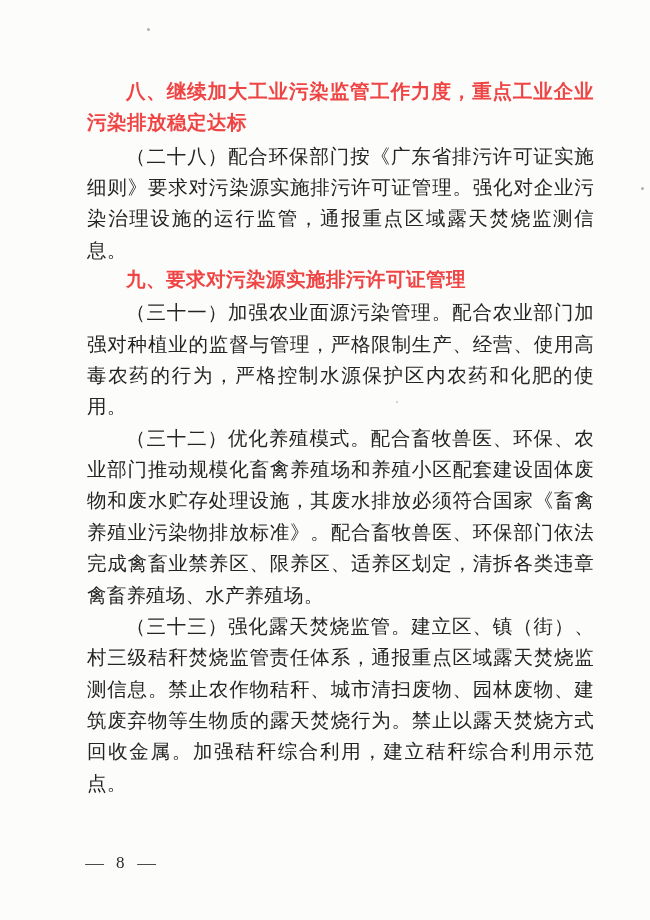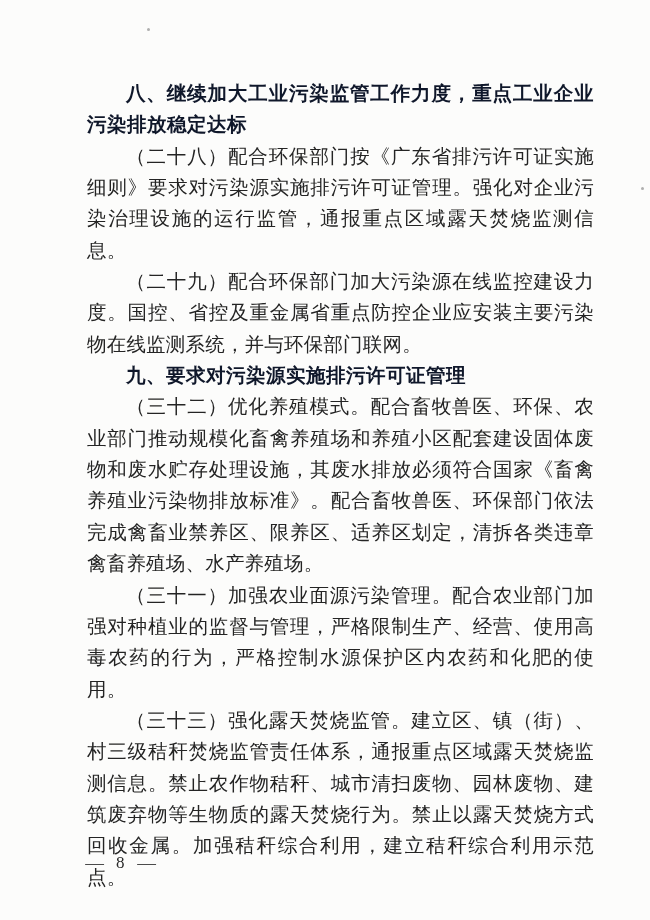--- a/index.html
+++ b/index.html
@@ -17,23 +17,23 @@
     position:absolute;
     left:87px; top:78px; width:507px;
     font-family:"Liberation Serif","DejaVu Serif",serif;
     font-size:19.5px;
     line-height:31.35px;
     color:#242424;
     text-align:justify;
   }
   .content p { margin:0; text-indent:2em; }
   .heading {
-    font-family:Liberation Serif, serif;
+    font-family:Liberation Mono, monospace;
     font-weight:700;
-    color:#0f172a;
+    color:#ef4444;
     letter-spacing:0.5px;
   }
   .para { letter-spacing:0.2px; }
   .footer {
     position:absolute;
     left:86px; top:853px;
     font-family:"Liberation Serif","DejaVu Serif",serif;
     font-size:17px;
     color:#2a2a2a;
     display:flex;
@@ -53,24 +53,23 @@
   .speck-4 { left:396px; top:401px; width:2px; height:2px; opacity:0.55; }
 </style>
 </head>
 <body>
 
 <div class="page">
 
   <div class="content">
     <p class="heading">八、继续加大工业污染监管工作力度，重点工业企业污染排放稳定达标</p>
     <p class="para">（二十八）配合环保部门按《广东省排污许可证实施细则》要求对污染源实施排污许可证管理。强化对企业污染治理设施的运行监管，通报重点区域露天焚烧监测信息。</p>
-    <p class="para">（二十九）配合环保部门加大污染源在线监控建设力度。国控、省控及重金属省重点防控企业应安装主要污染物在线监测系统，并与环保部门联网。</p>
     <p class="heading">九、要求对污染源实施排污许可证管理</p>
+    <p class="para">（三十一）加强农业面源污染管理。配合农业部门加强对种植业的监督与管理，严格限制生产、经营、使用高毒农药的行为，严格控制水源保护区内农药和化肥的使用。</p>
     <p class="para">（三十二）优化养殖模式。配合畜牧兽医、环保、农业部门推动规模化畜禽养殖场和养殖小区配套建设固体废物和废水贮存处理设施，其废水排放必须符合国家《畜禽养殖业污染物排放标准》。配合畜牧兽医、环保部门依法完成禽畜业禁养区、限养区、适养区划定，清拆各类违章禽畜养殖场、水产养殖场。</p>
-    <p class="para">（三十一）加强农业面源污染管理。配合农业部门加强对种植业的监督与管理，严格限制生产、经营、使用高毒农药的行为，严格控制水源保护区内农药和化肥的使用。</p>
     <p class="para">（三十三）强化露天焚烧监管。建立区、镇（街）、村三级秸秆焚烧监管责任体系，通报重点区域露天焚烧监测信息。禁止农作物秸秆、城市清扫废物、园林废物、建筑废弃物等生物质的露天焚烧行为。禁止以露天焚烧方式回收金属。加强秸秆综合利用，建立秸秆综合利用示范点。</p>
   </div>
 
   <div class="footer">
     <span class="dash">—</span>
     <span class="number">8</span>
     <span class="dash">—</span>
   </div>
 
   <span class="speck speck-1"></span>

